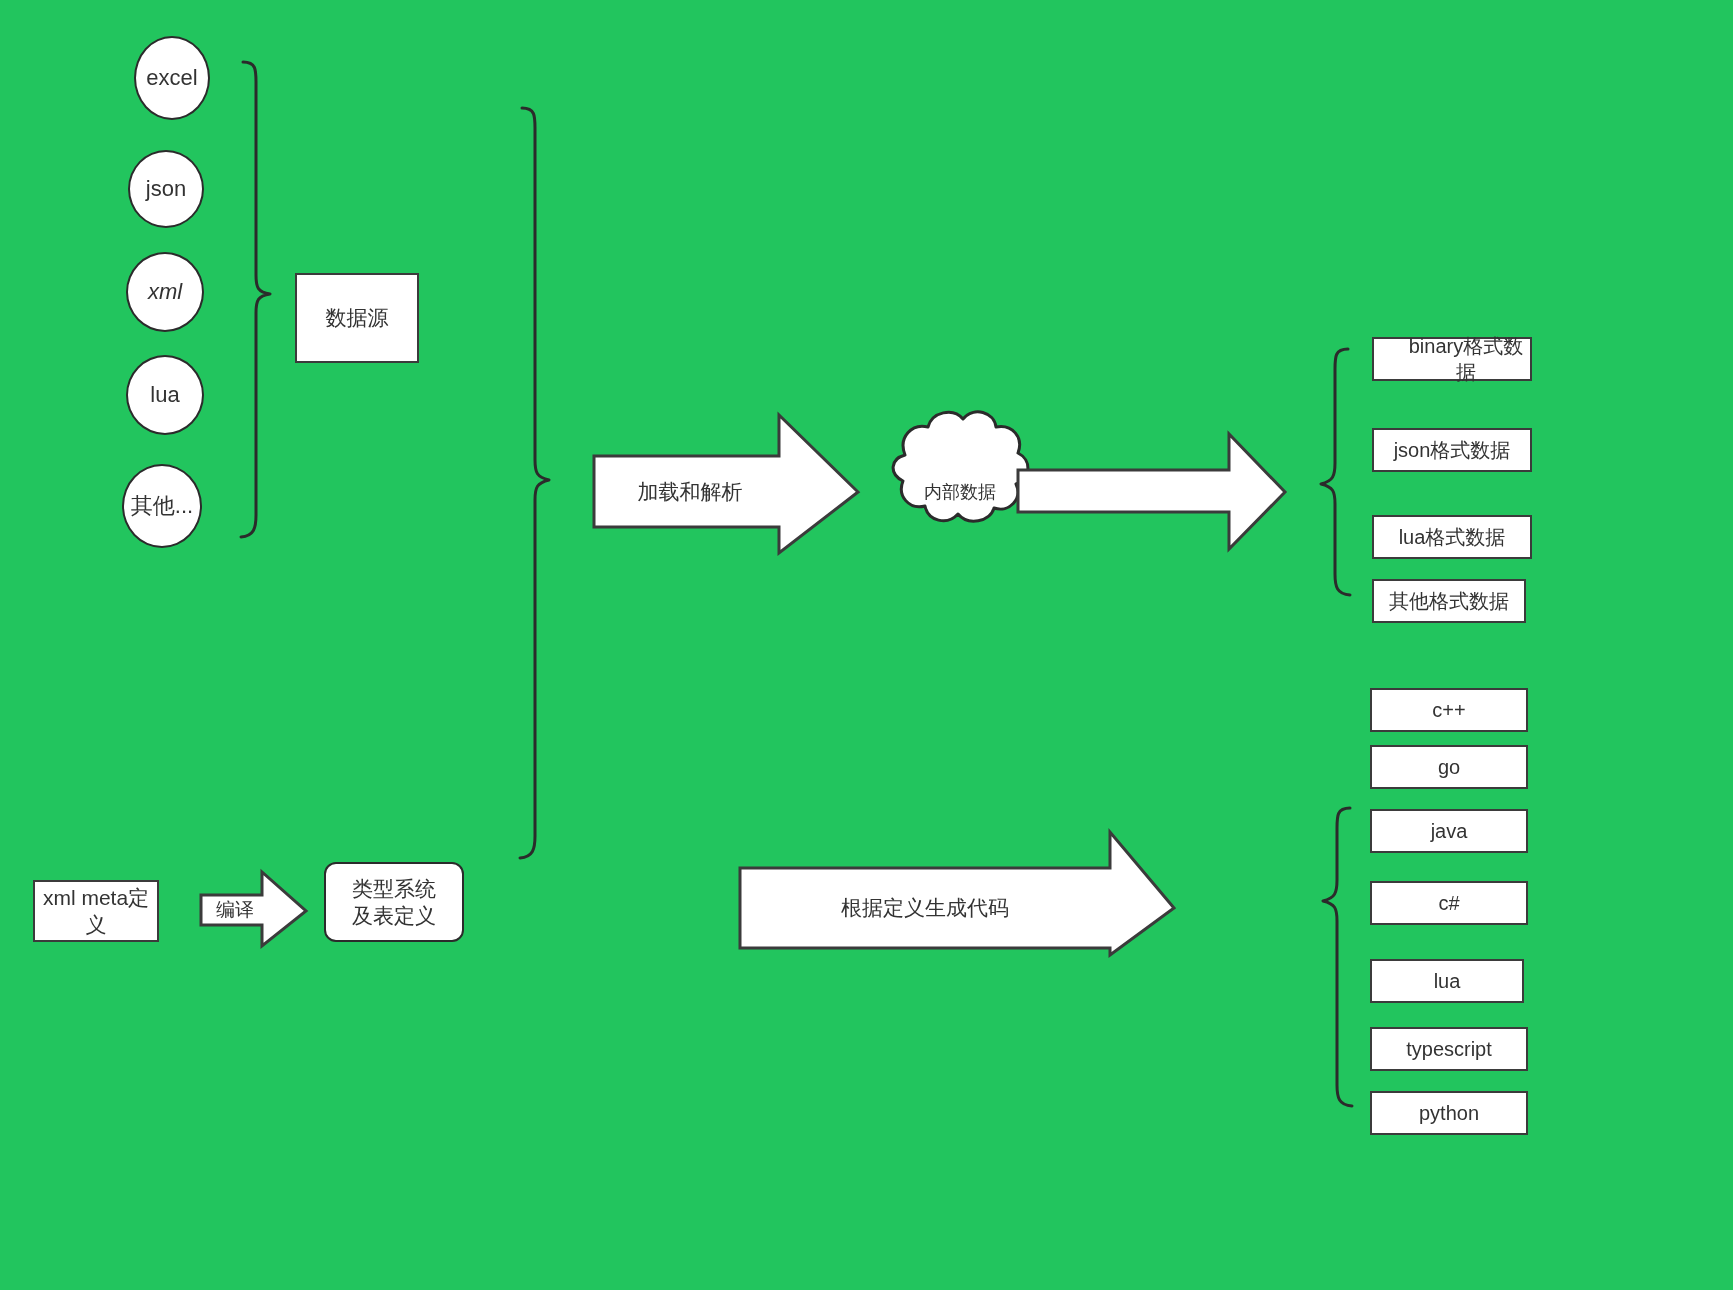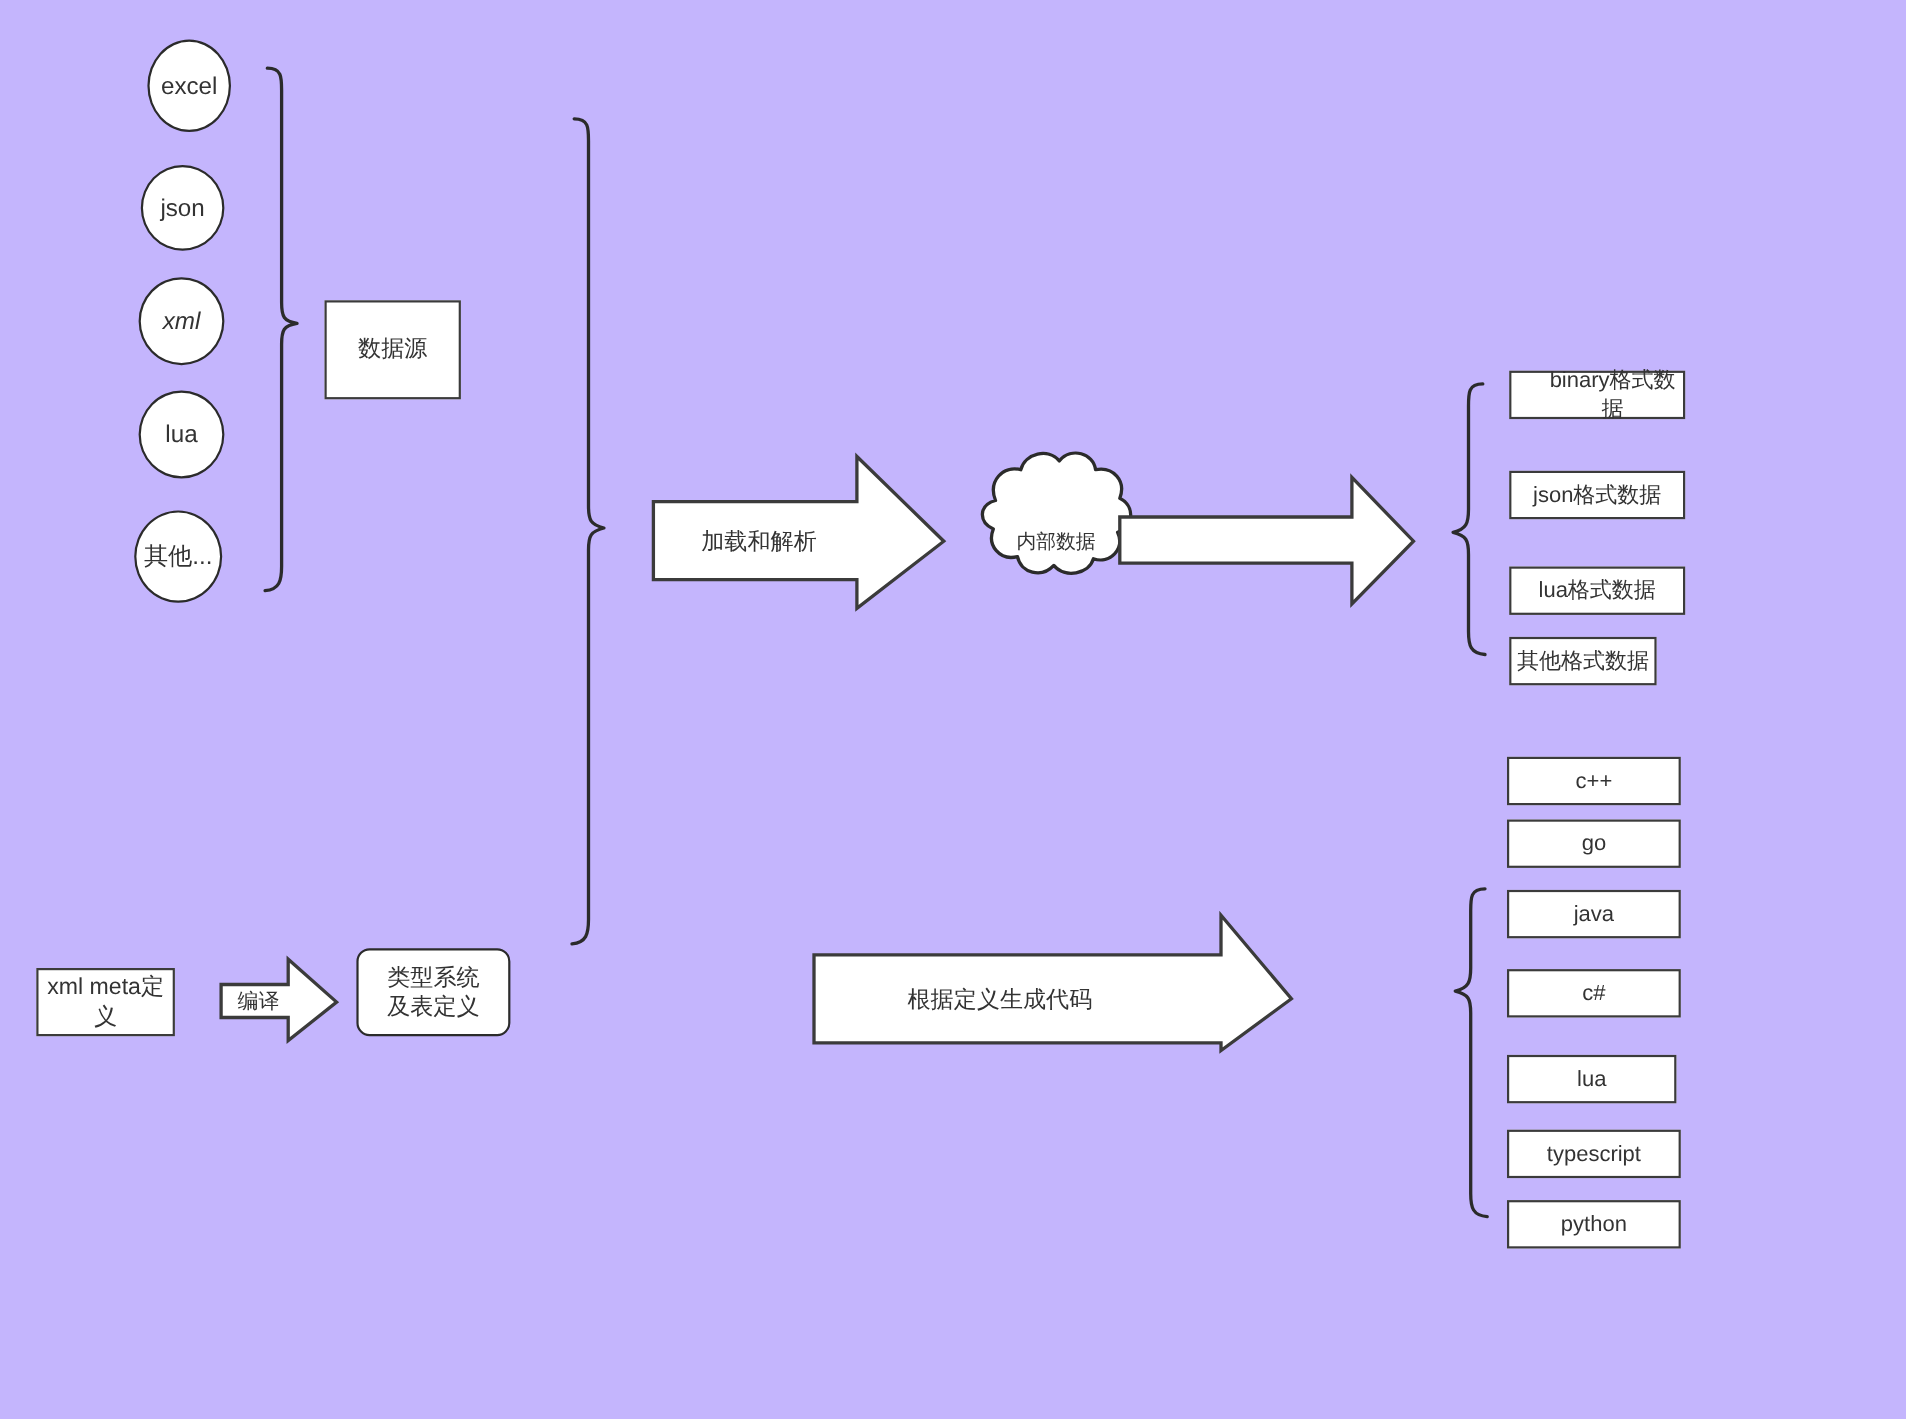--- a/index.html
+++ b/index.html
@@ -9,21 +9,21 @@
     background: #f8f8f8;
   }
   body {
     font-family: "Liberation Sans", "DejaVu Sans", sans-serif;
     color: #333333;
   }
   #canvas {
     position: relative;
     width: 1733px;
     height: 1290px;
-    background: #c4b5fd;
+    background: #22c55e;
     overflow: hidden;
   }
   .node {
     position: absolute;
     box-sizing: border-box;
     display: flex;
     align-items: center;
     justify-content: center;
     text-align: center;
     background: #ffffff;
@@ -183,21 +183,21 @@
 
   <div class="node small-rect" style="left:1372px; top:337px; width:160px; height:44px;padding-left:28px;">
     <span>binary格式数据</span>
   </div>
   <div class="node small-rect" style="left:1372px; top:428px; width:160px; height:44px;">
     <span>json格式数据</span>
   </div>
   <div class="node small-rect" style="left:1372px; top:515px; width:160px; height:44px;">
     <span>lua格式数据</span>
   </div>
-  <div class="node small-rect" style="left:1372px; top:579px; width:134px; height:44px;">
+  <div class="node small-rect" style="left:1372px; top:579px; width:154px; height:44px;">
     <span>其他格式数据</span>
   </div>
 
   <div class="node rect" style="left:33px; top:880px; width:126px; height:62px; padding:0 6px;">
     <span>xml meta定义</span>
   </div>
 
   <svg class="svg-layer" viewBox="0 0 1733 1290" xmlns="http://www.w3.org/2000/svg">
     <path d="M 201 895
              L 262 895
@@ -209,21 +209,21 @@
   </svg>
 
   <div class="arrow-label" style="left:206px; top:896px; width:58px; height:28px; font-size:19px;">
     <span>编译</span>
   </div>
 
   <div class="node rect-round" style="left:324px; top:862px; width:140px; height:80px; padding:0 20px;">
     <span>类型系统及表定义</span>
   </div>
 
-  <div class="arrow-label" style="left:729px; top:886px; width:360px; height:44px;text-align:center;">
+  <div class="arrow-label" style="left:745px; top:886px; width:360px; height:44px;text-align:center;">
     <span>根据定义生成代码</span>
   </div>
 
   <div class="node small-rect" style="left:1370px; top:688px; width:158px; height:44px;">
     <span>c++</span>
   </div>
   <div class="node small-rect" style="left:1370px; top:745px; width:158px; height:44px;">
     <span>go</span>
   </div>
   <div class="node small-rect" style="left:1370px; top:809px; width:158px; height:44px;">

